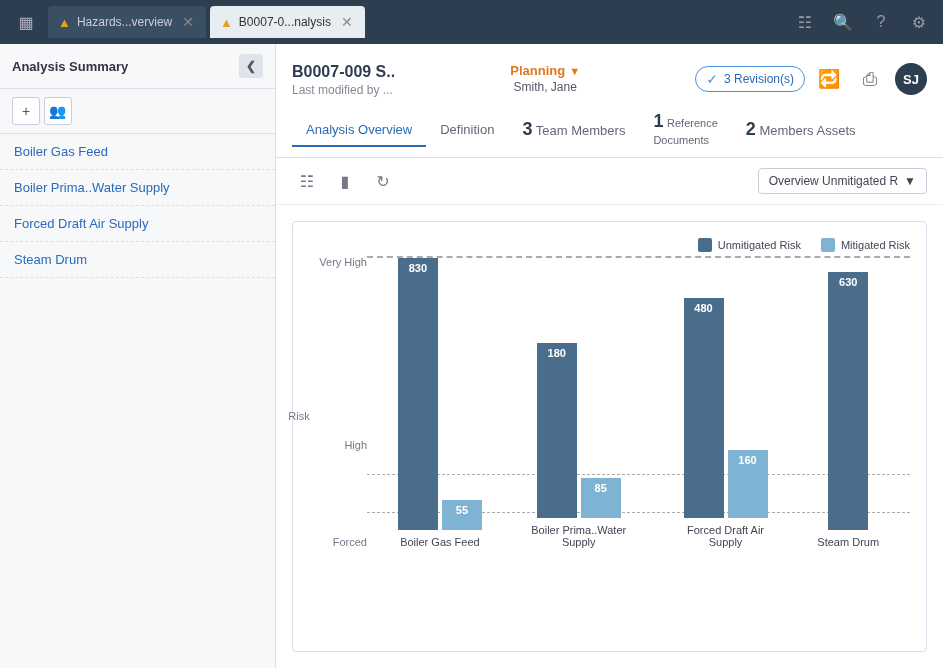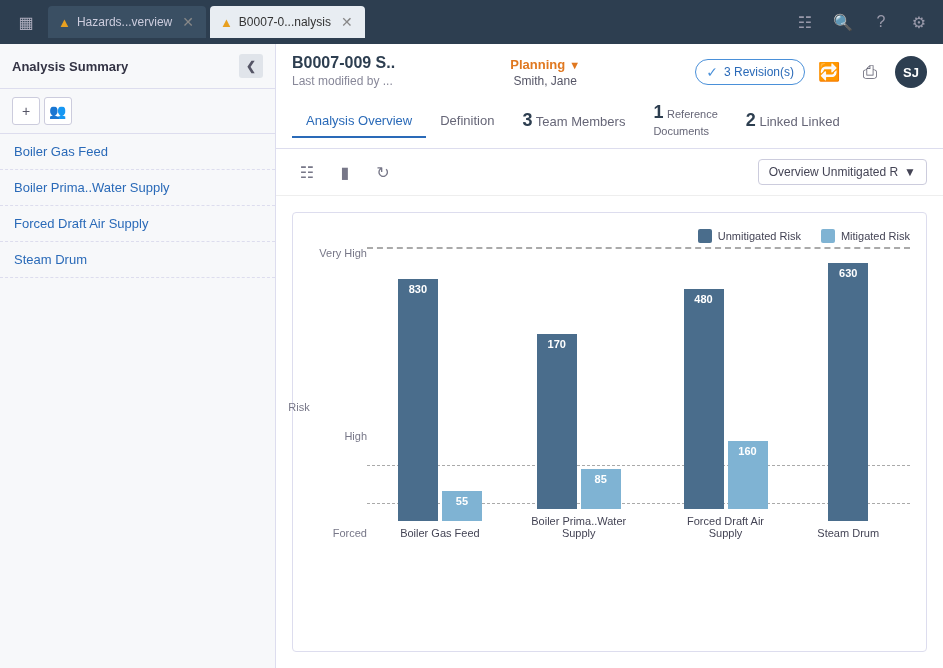--- a/index.html
+++ b/index.html
@@ -27,21 +27,21 @@
     .sidebar-actions { display: flex; gap: 4px; padding: 8px 12px; border-bottom: 1px solid #dde; }
     .sidebar-action-btn { width: 28px; height: 28px; display: flex; align-items: center; justify-content: center; border: 1px solid #ccd; border-radius: 3px; background: #fff; cursor: pointer; color: #556; font-size: 14px; }
     .sidebar-list { flex: 1; overflow-y: auto; }
     .sidebar-item { padding: 10px 14px; border-bottom: 1px dashed #dde; color: #2a6ab8; font-size: 13px; cursor: pointer; }
 
     
     .content { flex: 1; display: flex; flex-direction: column; background: #fff; overflow: hidden; }
 
     
     .content-header { padding: 10px 16px 0 16px; border-bottom: 1px solid #dde; background: #fff; }
-    .content-header-top { display: flex; align-items: flex-end; justify-content: space-between; margin-bottom: 6px; }
+    .content-header-top { display: flex; align-items: flex-start; justify-content: space-between; margin-bottom: 6px; margin-top: 9px; }
     .analysis-title { font-size: 16px; font-weight: 600; color: #2d3e50; }
     .last-modified { font-size: 12px; color: #889; margin-top: 2px; }
     .header-center { display: flex; flex-direction: column; align-items: center; gap: 2px; }
     .status-badge { color: #e07820; font-size: 13px; font-weight: 600; display: flex; align-items: center; gap: 4px; cursor: pointer; }
     .status-user { font-size: 12px; color: #556; }
     .header-right { display: flex; align-items: center; gap: 10px; }
     .revision-btn { display: flex; align-items: center; gap: 6px; border: 1px solid #4a90d9; border-radius: 14px; padding: 4px 10px; color: #2a6ab8; font-size: 12px; cursor: pointer; }
     .revision-check { color: #4a90d9; font-size: 14px; }
     .header-action-icon { width: 30px; height: 30px; display: flex; align-items: center; justify-content: center; color: #556; font-size: 18px; cursor: pointer; }
     .avatar { width: 32px; height: 32px; border-radius: 50%; background: #2d3e50; color: #fff; display: flex; align-items: center; justify-content: center; font-size: 13px; font-weight: 600; }
@@ -145,21 +145,21 @@
         <div class="nav-tab">
           <span class="nav-count">3</span>
           <span>Team Members</span>
         </div>
         <div class="nav-tab">
           <span class="nav-count">1</span>
           <span style="font-size:11px;color:#667;line-height:1.3;">Reference<br>Documents</span>
         </div>
         <div class="nav-tab">
           <span class="nav-count">2</span>
-          <span>Linked Linked</span>
+          <span>Members Assets</span>
         </div>
       </div>
     </div>
 
     <div class="content-toolbar">
       <div class="toolbar-left">
         <div class="toolbar-icon">☷</div>
         <div class="toolbar-icon">▮</div>
         <div class="toolbar-icon">↻</div>
       </div>
@@ -196,34 +196,34 @@
           <div style="flex:1; position:relative;">
 
             <div style="position:absolute; top:0; left:0; right:0; border-top:2px dashed #aaa; z-index:0;"></div>
             <div style="position:absolute; top:68%; left:0; right:0; border-top:1px dashed #aaa; z-index:0;"></div>
             <div style="position:absolute; top:80%; left:0; right:0; border-top:1px dashed #aaa; z-index:0;"></div>
 
             <div style="display:flex; align-items:flex-end; height:calc(100% - 28px); justify-content:space-around; padding:0 10px; position:relative; z-index:1;">
 
               <div style="display:flex;flex-direction:column;align-items:center;">
                 <div style="display:flex;align-items:flex-end;gap:4px;">
-                  <div class="bar bar-unmitigated" style="height:242px;background:#4a6d8c;">
+                  <div class="bar bar-unmitigated" style="height:272px;background:#4a6d8c;">
                     <span>830</span>
                   </div>
                   <div class="bar bar-mitigated" style="height:30px;background:#7fb3d3;">
                     <span>55</span>
                   </div>
                 </div>
                 <div style="font-size:11px;color:#445;margin-top:6px;text-align:center;max-width:90px;">Boiler Gas Feed</div>
               </div>
 
               <div style="display:flex;flex-direction:column;align-items:center;">
                 <div style="display:flex;align-items:flex-end;gap:4px;">
                   <div class="bar bar-unmitigated" style="height:175px;background:#4a6d8c;">
-                    <span>170</span>
+                    <span>180</span>
                   </div>
                   <div class="bar bar-mitigated" style="height:40px;background:#7fb3d3;">
                     <span>85</span>
                   </div>
                 </div>
                 <div style="font-size:11px;color:#445;margin-top:6px;text-align:center;max-width:110px;">Boiler Prima..Water Supply</div>
               </div>
 
               <div style="display:flex;flex-direction:column;align-items:center;">
                 <div style="display:flex;align-items:flex-end;gap:4px;">

